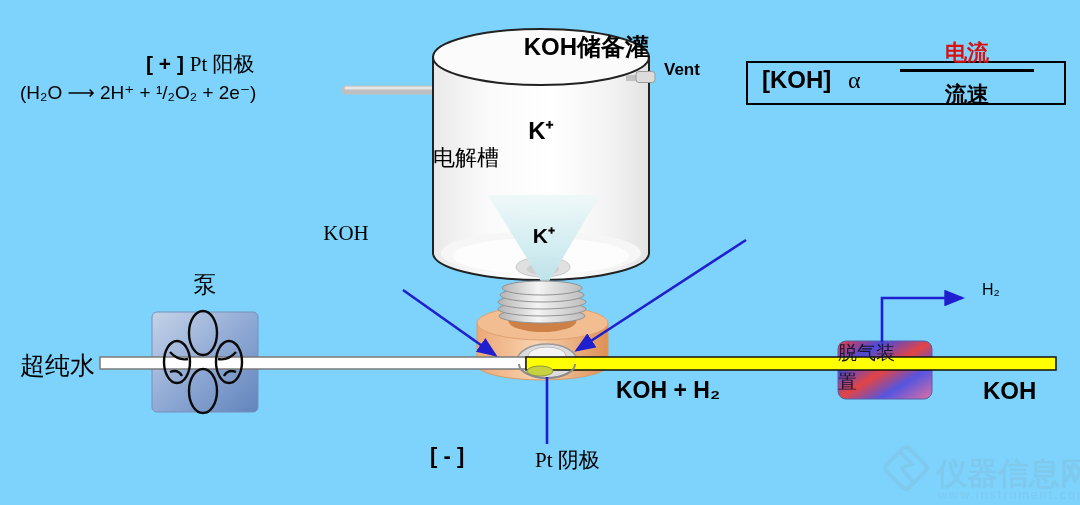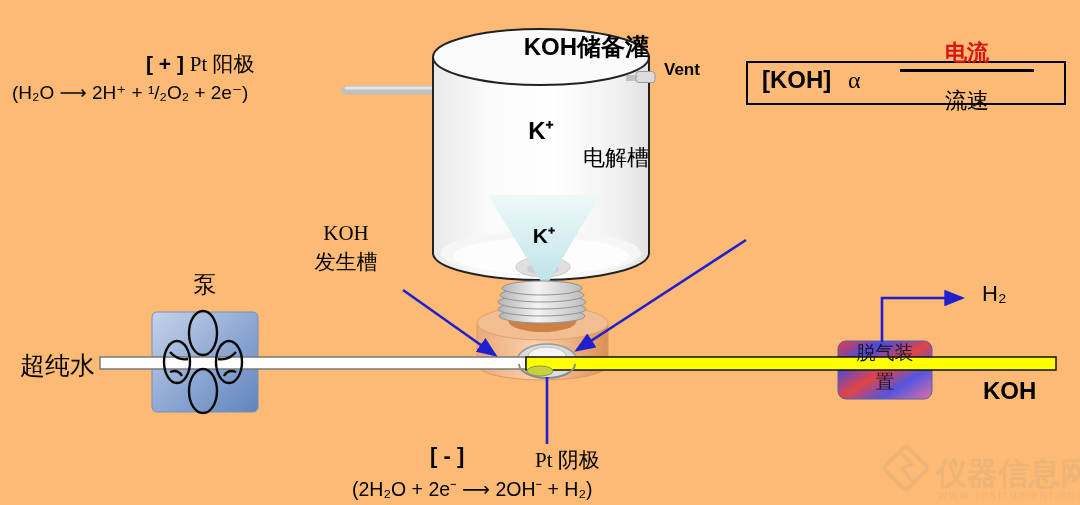--- a/index.html
+++ b/index.html
@@ -1,42 +1,42 @@
 <!DOCTYPE html>
 <html><head>
 <meta charset="utf-8">
 <style>
   html,body{margin:0;padding:0;background:#ffffff;}
-  #stage{position:relative;width:1080px;height:505px;background:#fdba74;overflow:hidden;
+  #stage{position:relative;width:1080px;height:505px;background:#7dd3fc;overflow:hidden;
          font-family:"Liberation Sans",sans-serif;color:#000;}
   #scene{position:absolute;left:0;top:0;z-index:1;}
   .label{position:absolute;z-index:2;white-space:nowrap;}
   .serif{font-family:"Liberation Serif",serif;}
   .sans{font-family:"Liberation Sans",sans-serif;}
   .bold{font-weight:bold;}
 
   .anode-label{left:146px;top:50px;font-size:21px;}
-  .anode-reaction{left:12px;top:81px;font-size:19px;}
+  .anode-reaction{left:20px;top:81px;font-size:19px;}
   .reservoir-title{left:433px;top:31px;width:216px;font-size:24px;font-weight:bold;text-align:right;}
   .vent{left:664px;top:60px;font-size:17px;font-weight:bold;}
   .formula-box{position:absolute;left:746px;top:61px;width:316px;height:40px;border:2.5px solid #000;z-index:2;}
   .formula-lhs{left:762px;top:66px;font-size:24px;z-index:3;}
   .fraction{position:absolute;left:900px;top:38px;width:134px;text-align:center;z-index:3;}
   .frac-num{font-size:22px;font-weight:bold;border-bottom:3px solid #000;padding-bottom:1px;font-family:"Liberation Serif",serif;}
-  .frac-den{font-size:22px;font-weight:normal;padding-top:14px;font-family:"Liberation Serif",serif;}
+  .frac-den{font-size:22px;font-weight:bold;padding-top:8px;font-family:"Liberation Serif",serif;}
   .k-ion{left:433px;top:113px;width:216px;font-size:24px;font-weight:bold;text-align:center;}
-  .cell-label{left:433px;top:143px;width:216px;font-size:22px;text-align:right;}
+  .cell-label{left:433px;top:143px;width:216px;font-size:22px;text-align:left;}
   .funnel-ion{left:488px;top:221px;width:112px;font-size:21px;font-weight:bold;text-align:center;}
   .gen-label{left:299px;top:219px;width:94px;font-size:21px;text-align:center;line-height:29px;}
   .connector-label{left:752px;top:220px;font-size:21px;}
   .pump-label{left:152px;top:269px;width:106px;font-size:23px;text-align:center;}
   .water-label{left:20px;top:349px;font-size:25px;}
   .koh-h2{left:616px;top:377px;font-size:23px;font-weight:bold;}
-  .degasser-label{left:838px;top:338px;width:94px;font-size:19px;text-align:center;line-height:29px;z-index:3;color:#14142e;}
-  .h2-out{left:982px;top:281px;font-size:22px;}
+  .degasser-label{left:838px;top:338px;width:94px;font-size:19px;line-height:29px;z-index:3;color:#14142e;}
+  .h2-out{left:982px;top:281px;font-size:16px;}
   .koh-out{left:983px;top:377px;font-size:24px;font-weight:bold;}
   .cathode-sign{left:430px;top:443px;font-size:22px;font-weight:bold;}
   .cathode-electrode{left:535px;top:446px;font-size:21px;}
   .cathode-reaction{left:352px;top:475px;font-size:19.5px;}
 </style>
 </head>
 <body>
 
 <div id="stage">
 
@@ -177,33 +177,32 @@
     <div class="frac-num" style="color:#d91111;">电流</div>
     <div class="frac-den">流速</div>
   </div>
 
   <div class="label k-ion sans">K⁺</div>
   <div class="label cell-label serif">电解槽</div>
   <div class="label funnel-ion sans">K⁺</div>
 
   <div class="label gen-label serif">
     <div>KOH</div>
-    <div>发生槽</div>
   </div>
 
 
   <div class="label pump-label serif">泵</div>
   <div class="label water-label serif">超纯水</div>
 
+  <div class="label koh-h2 sans">KOH + H₂</div>
 
   <div class="label degasser-label serif">
     <div>脱气装</div>
     <div>置</div>
   </div>
 
   <div class="label h2-out sans">H₂</div>
   <div class="label koh-out sans">KOH</div>
 
   <div class="label cathode-sign sans">[ - ]</div>
   <div class="label cathode-electrode serif">Pt 阴极</div>
-  <div class="label cathode-reaction sans">(2H₂O + 2e⁻ ⟶ 2OH⁻ + H₂)</div>
 
 </div>
 
 </body></html>

